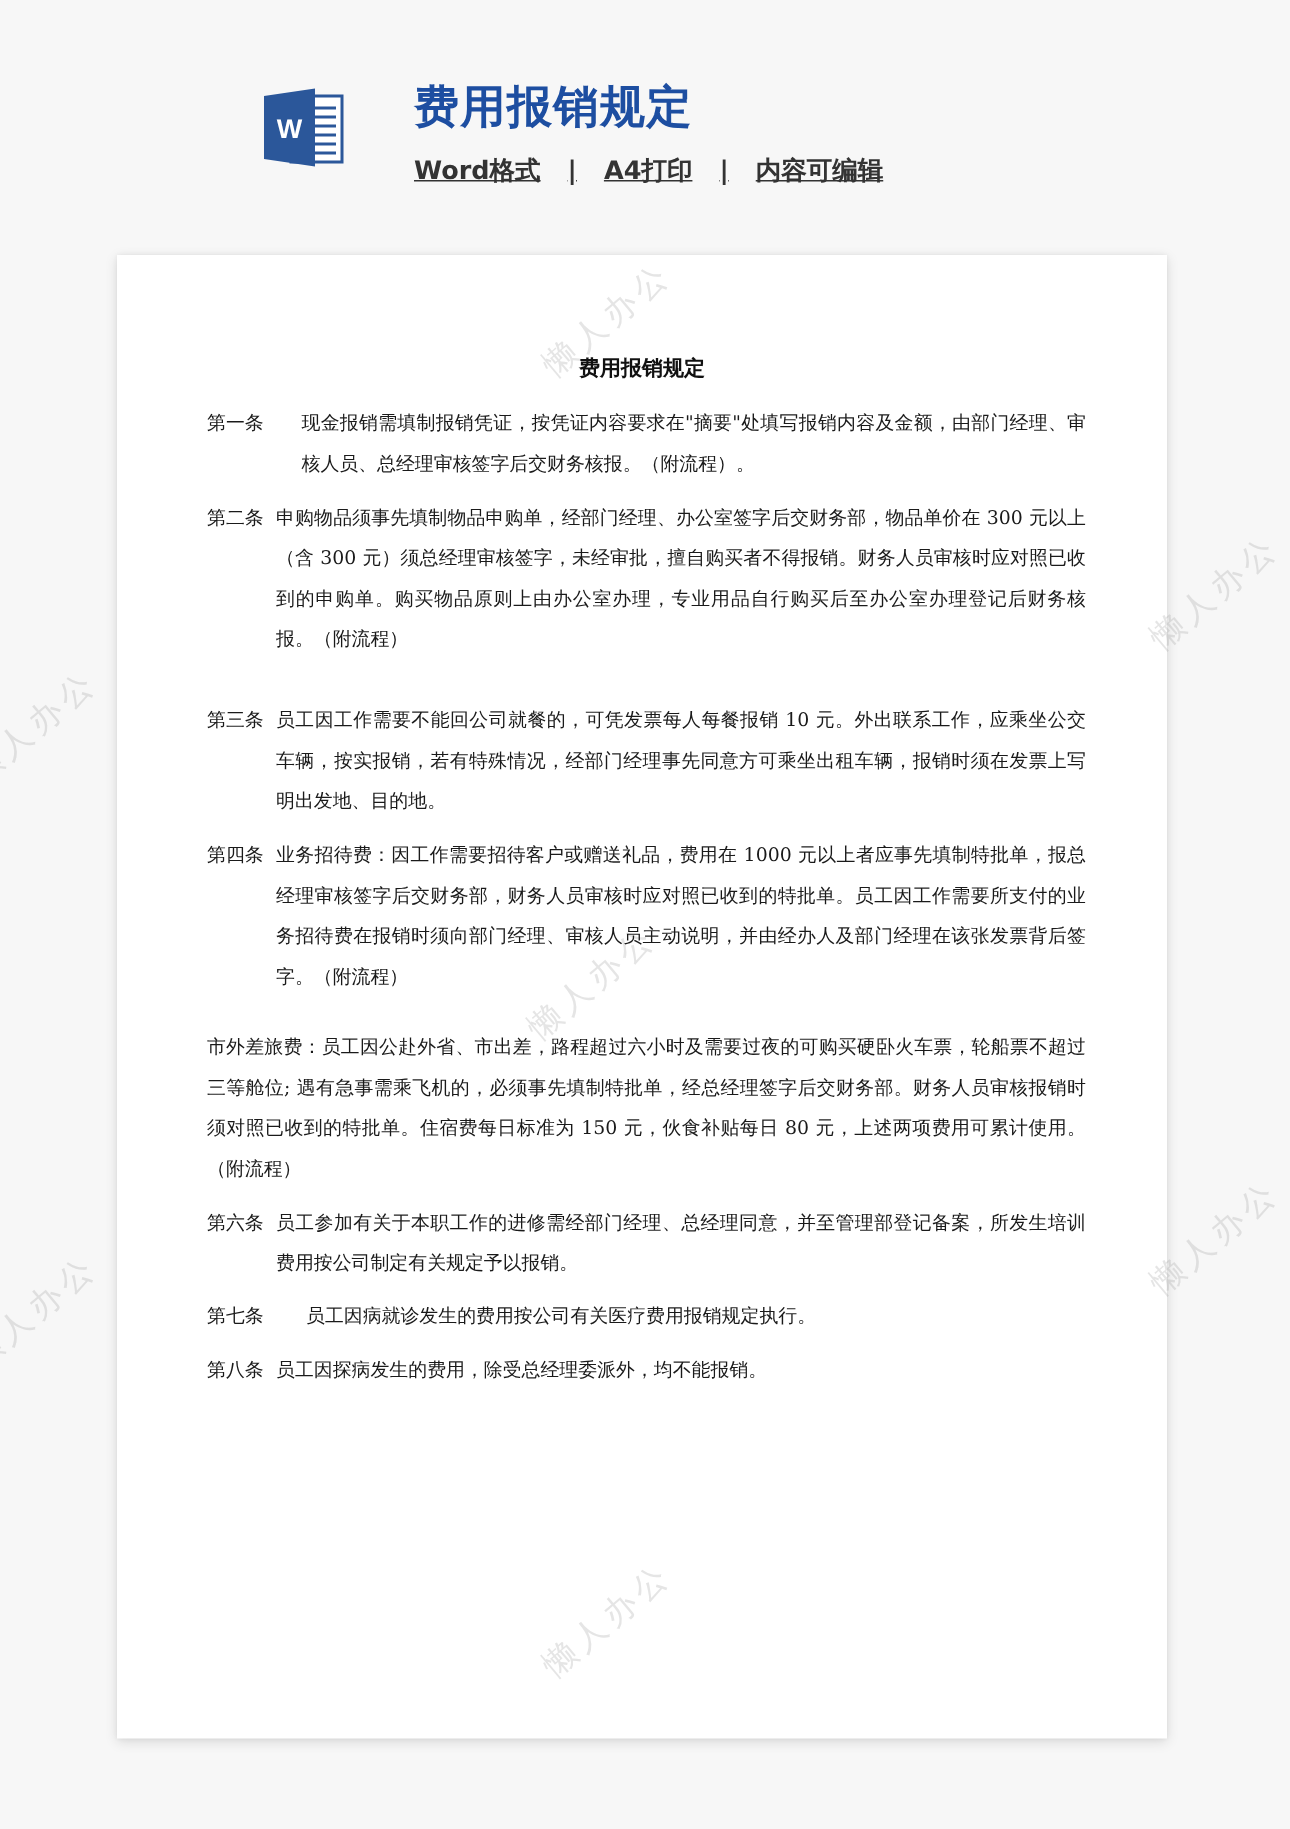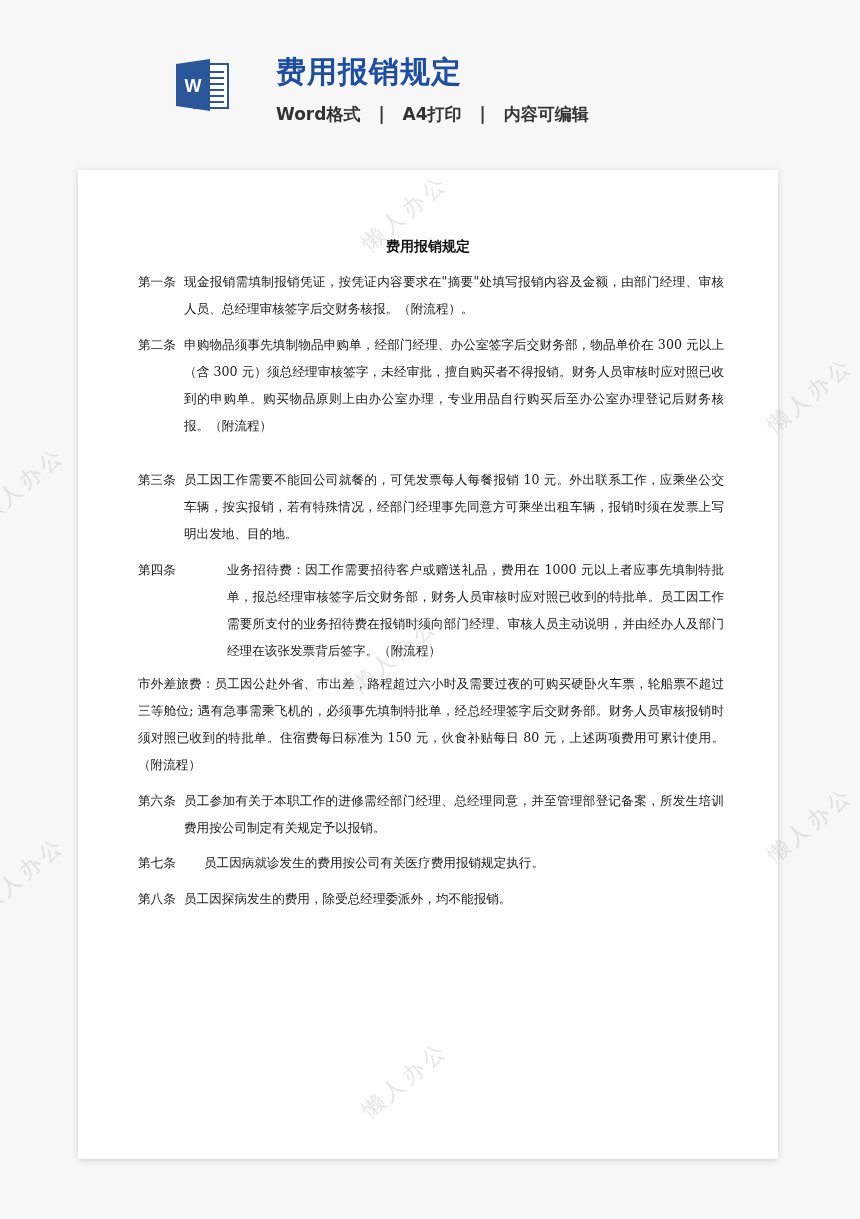--- a/index.html
+++ b/index.html
@@ -43,20 +43,21 @@
       position: absolute;
       left: 276px;
       top: 101px;
       font-size: 17px;
       font-weight: bold;
       color: #333333;
       line-height: 26px;
       white-space: nowrap;
       display: flex;
       align-items: flex-end;
+      text-decoration: underline;
     }
     .header-tags .sep {
       display: inline-block;
       margin: 0 18px;
       font-weight: bold;
       color: #333;
     }
     .page {
       position: absolute;
       left: 78px;
@@ -151,33 +152,33 @@
 <div class="page">
   <div class="watermark" style="left:275px; top:28px;">懒人办公</div>
   <div class="watermark" style="left:680px; top:210px;">懒人办公</div>
   <div class="watermark" style="left:265px; top:470px;">懒人办公</div>
   <div class="watermark" style="left:680px; top:640px;">懒人办公</div>
   <div class="watermark" style="left:275px; top:895px;">懒人办公</div>
 
   <div class="doc-title">费用报销规定</div>
 
   <div class="articles">
-    <div class="article" style="margin-bottom:9px;">
+    <div class="article" style="margin-bottom:9px;gap:17px;">
       <span class="article-num">第一条</span>
       <span class="article-text">现金报销需填制报销凭证，按凭证内容要求在"摘要"处填写报销内容及金额，由部门经理、审核人员、总经理审核签字后交财务核报。（附流程）。</span>
     </div>
     <div class="article" style="margin-bottom:27px;">
       <span class="article-num">第二条</span>
       <span class="article-text">申购物品须事先填制物品申购单，经部门经理、办公室签字后交财务部，物品单价在 300 元以上（含 300 元）须总经理审核签字，未经审批，擅自购买者不得报销。财务人员审核时应对照已收到的申购单。购买物品原则上由办公室办理，专业用品自行购买后至办公室办理登记后财务核报。（附流程）</span>
     </div>
     <div class="article" style="margin-bottom:9px;">
       <span class="article-num">第三条</span>
       <span class="article-text">员工因工作需要不能回公司就餐的，可凭发票每人每餐报销 10 元。外出联系工作，应乘坐公交车辆，按实报销，若有特殊情况，经部门经理事先同意方可乘坐出租车辆，报销时须在发票上写明出发地、目的地。</span>
     </div>
-    <div class="article" style="margin-bottom:6px;gap:43px;">
+    <div class="article" style="margin-bottom:20px;">
       <span class="article-num">第四条</span>
       <span class="article-text">业务招待费：因工作需要招待客户或赠送礼品，费用在 1000 元以上者应事先填制特批单，报总经理审核签字后交财务部，财务人员审核时应对照已收到的特批单。员工因工作需要所支付的业务招待费在报销时须向部门经理、审核人员主动说明，并由经办人及部门经理在该张发票背后签字。（附流程）</span>
     </div>
     <div class="article" style="margin-bottom:9px;">
       <span class="article-text">市外差旅费：员工因公赴外省、市出差，路程超过六小时及需要过夜的可购买硬卧火车票，轮船票不超过三等舱位; 遇有急事需乘飞机的，必须事先填制特批单，经总经理签字后交财务部。财务人员审核报销时须对照已收到的特批单。住宿费每日标准为 150 元，伙食补贴每日 80 元，上述两项费用可累计使用。（附流程）</span>
     </div>
     <div class="article" style="margin-bottom:8px;">
       <span class="article-num">第六条</span>
       <span class="article-text">员工参加有关于本职工作的进修需经部门经理、总经理同意，并至管理部登记备案，所发生培训费用按公司制定有关规定予以报销。</span>
     </div>

